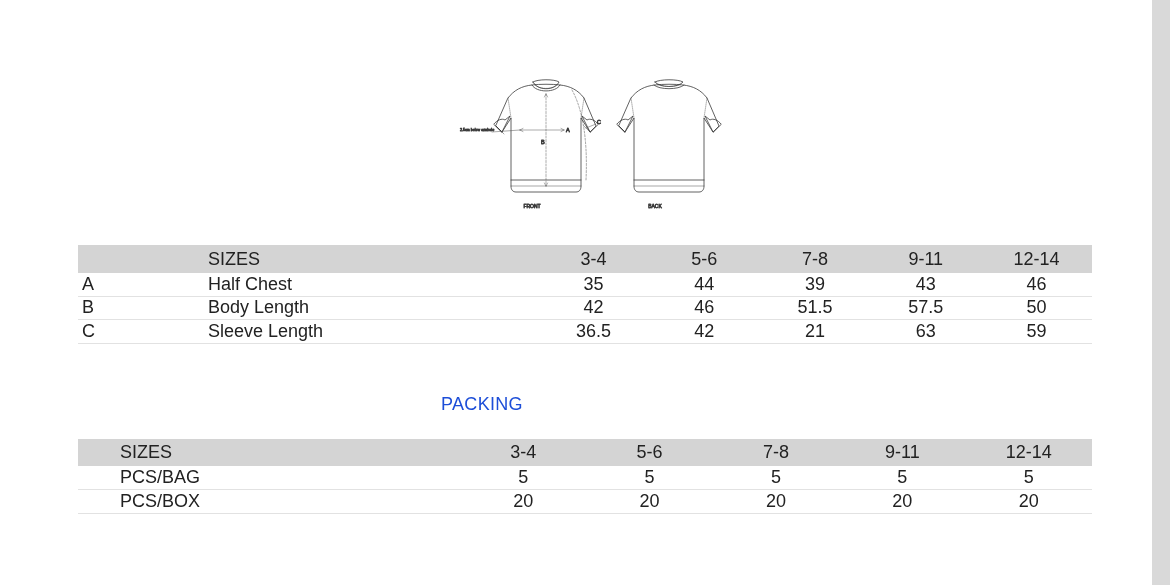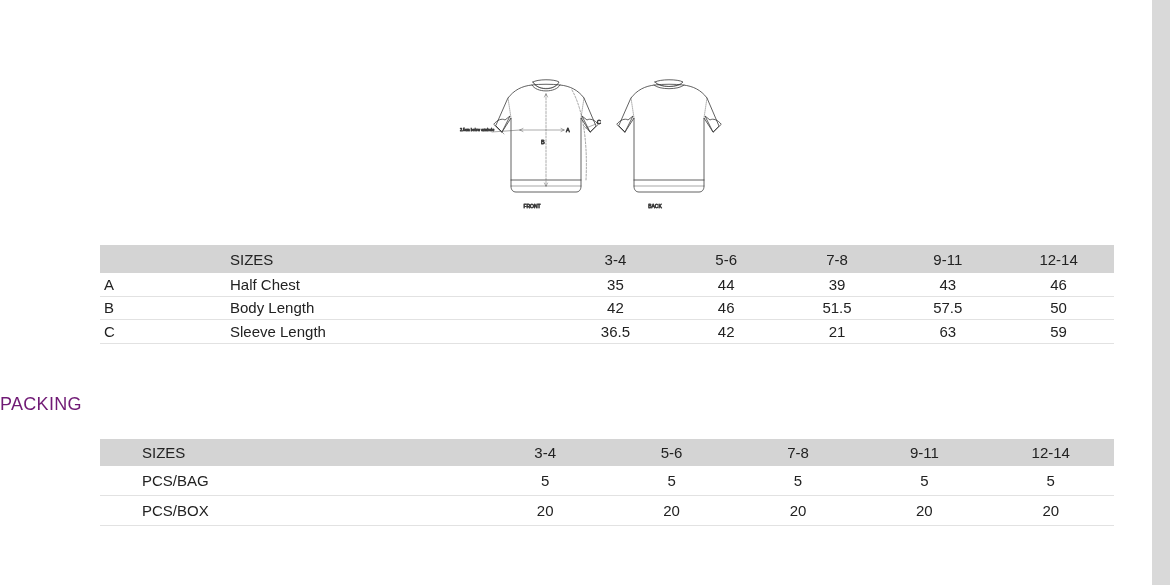--- a/index.html
+++ b/index.html
@@ -54,23 +54,22 @@
   .note-label {
     font-size: 3.6px;
     fill: #333;
     font-family: "Liberation Sans", sans-serif;
   }
 
   
   table {
     border-collapse: collapse;
     table-layout: fixed;
-    font-size: 15px;
+    font-size: 18px;
     color: #222;
-    margin-left: 22px;
   }
   .measure-table {
     position: absolute;
     left: 78px;
     top: 245px;
     width: 1014px;
   }
   .measure-table td, .measure-table th {
     height: 22.5px;
     padding: 0;
@@ -97,37 +96,37 @@
   }
   .col-val {
     text-align: center;
   }
 
   .packing-title {
     position: absolute;
     left: 0;
     top: 394px;
     width: 964px;
-    text-align: left;
+    text-align: center;
     font-size: 18px;
-    color: #701a75;
+    color: #1d4ed8;
     letter-spacing: 0.3px;
   }
 
   .packing-table {
     position: absolute;
     left: 78px;
     top: 439px;
     width: 1014px;
   }
   .packing-table thead tr {
     background: #d4d4d4;
   }
   .packing-table th, .packing-table td {
-    height: 29px;
+    height: 23px;
     padding: 0;
     font-weight: normal;
   }
   .packing-table thead th {
     height: 27px;
   }
   .packing-table tbody tr td {
     border-bottom: 1px solid #e2e2e2;
   }
   .pk-name {

